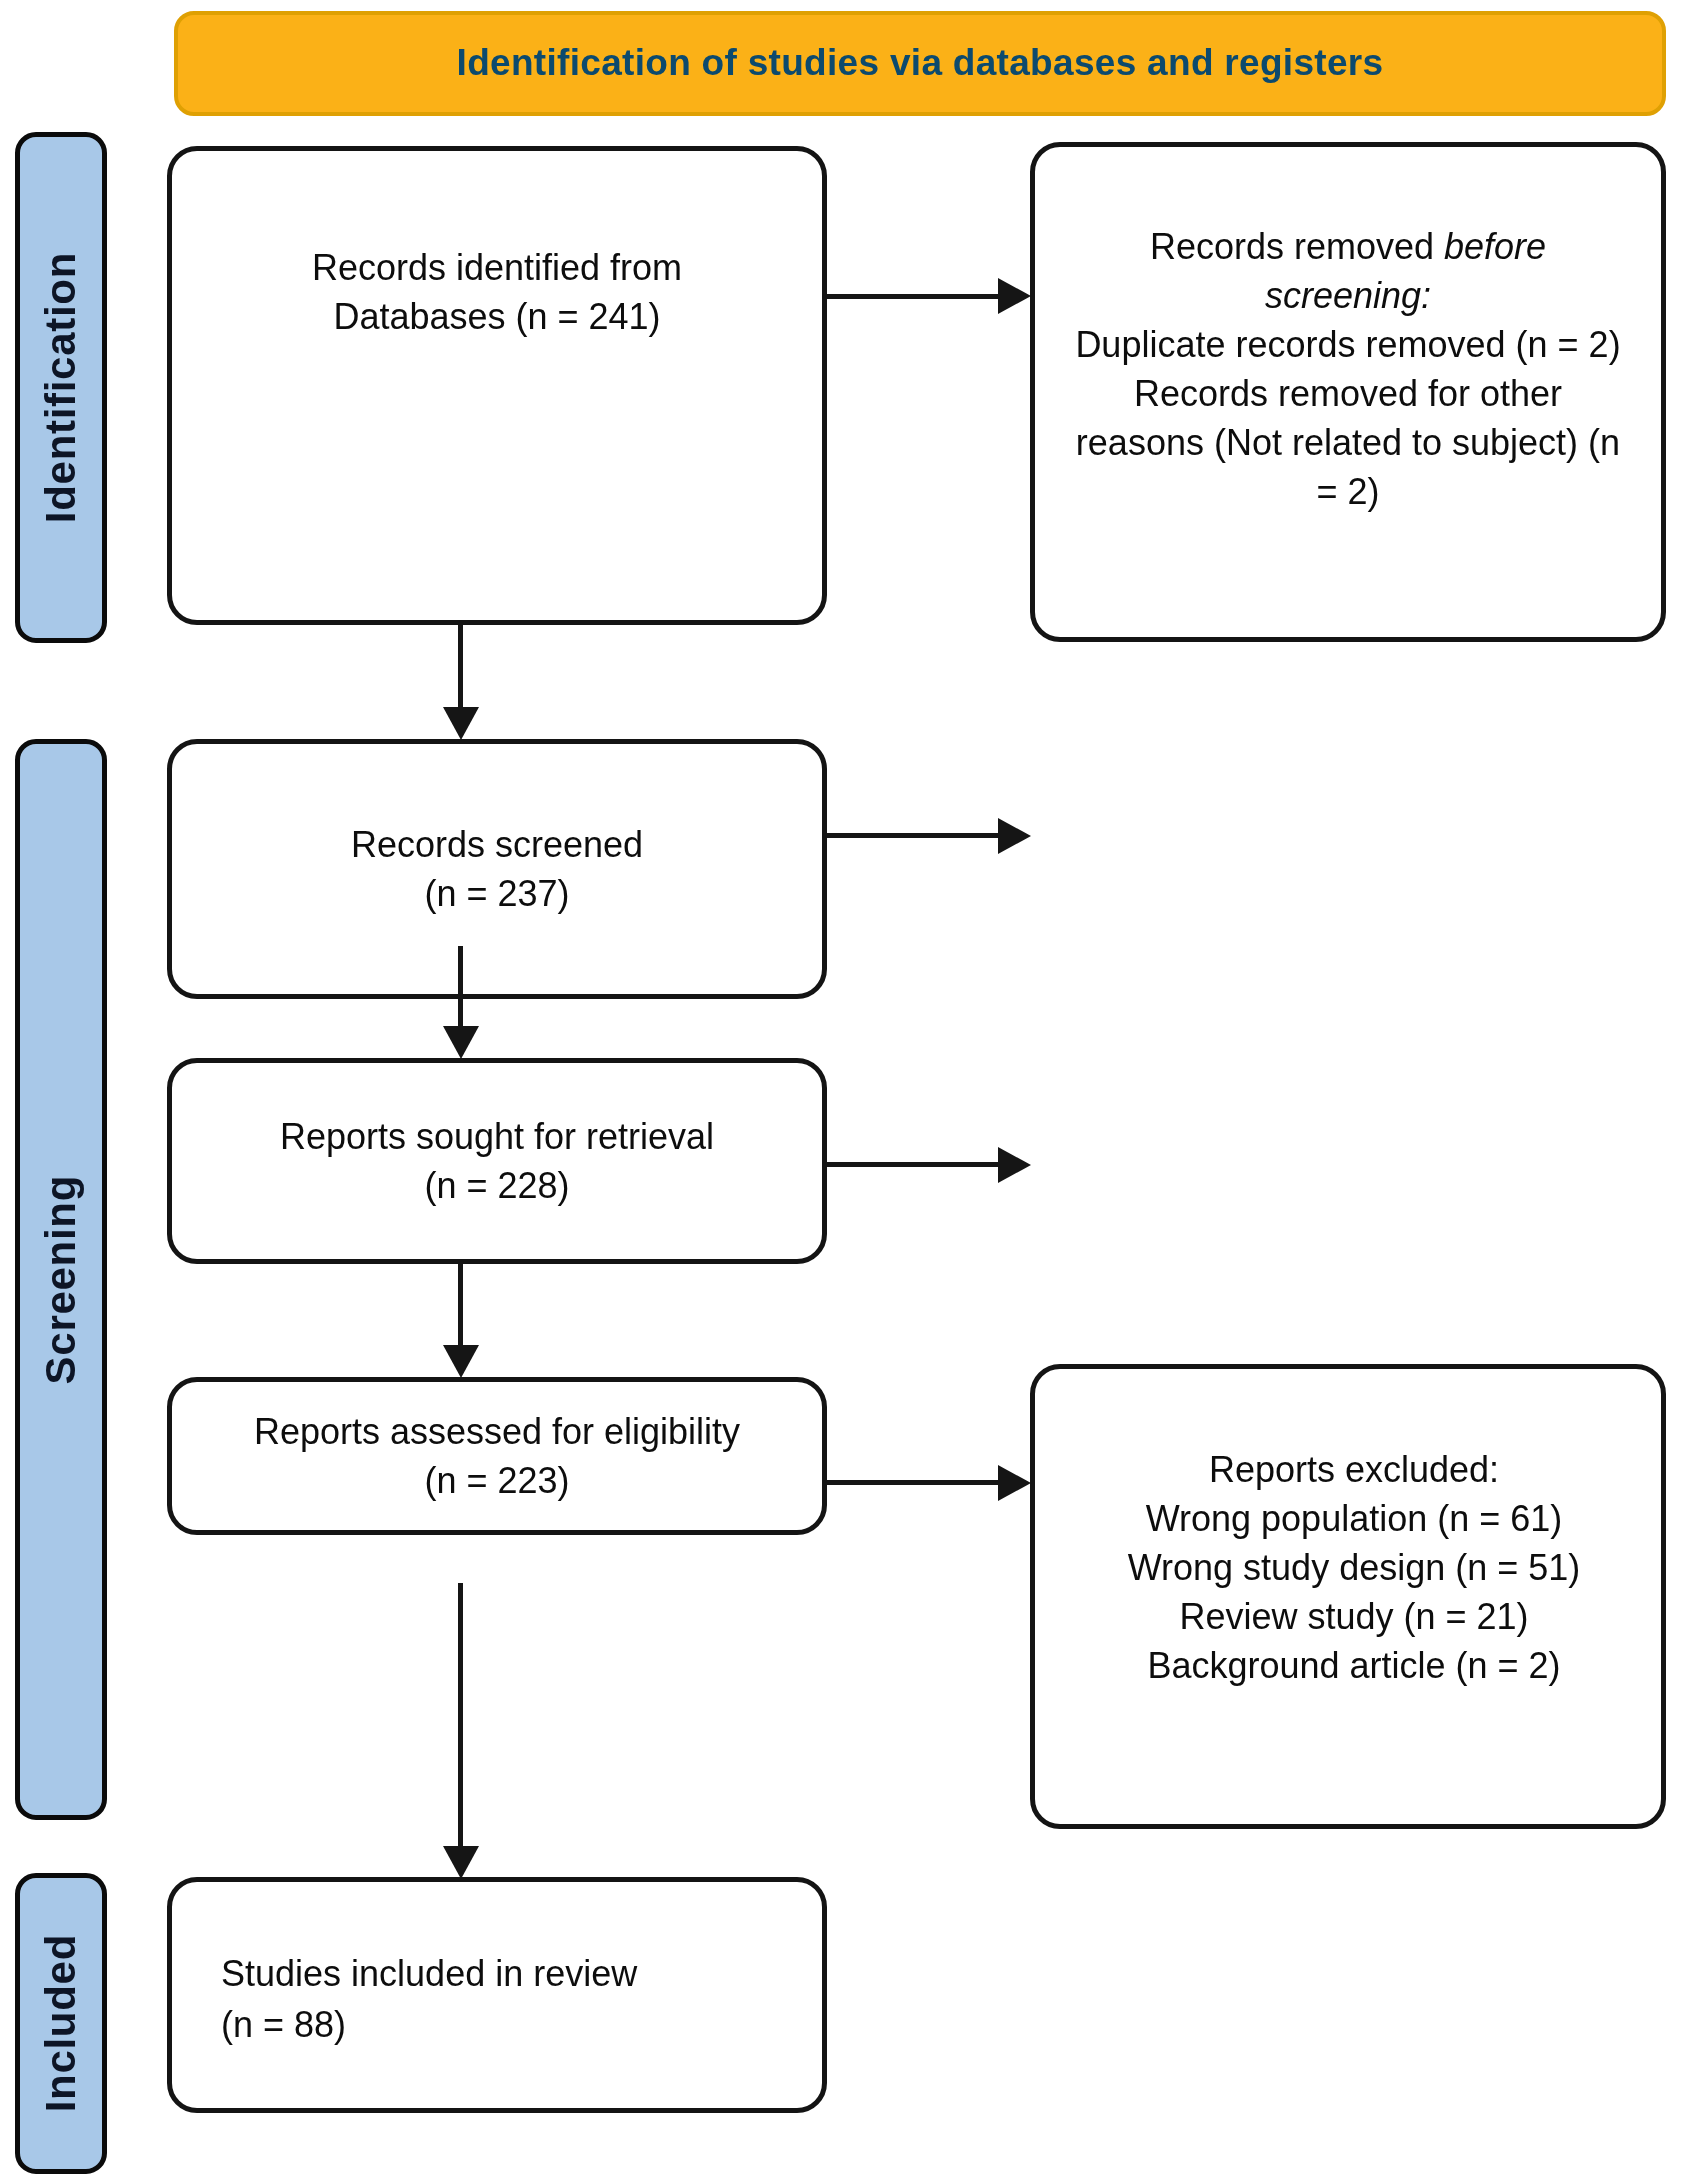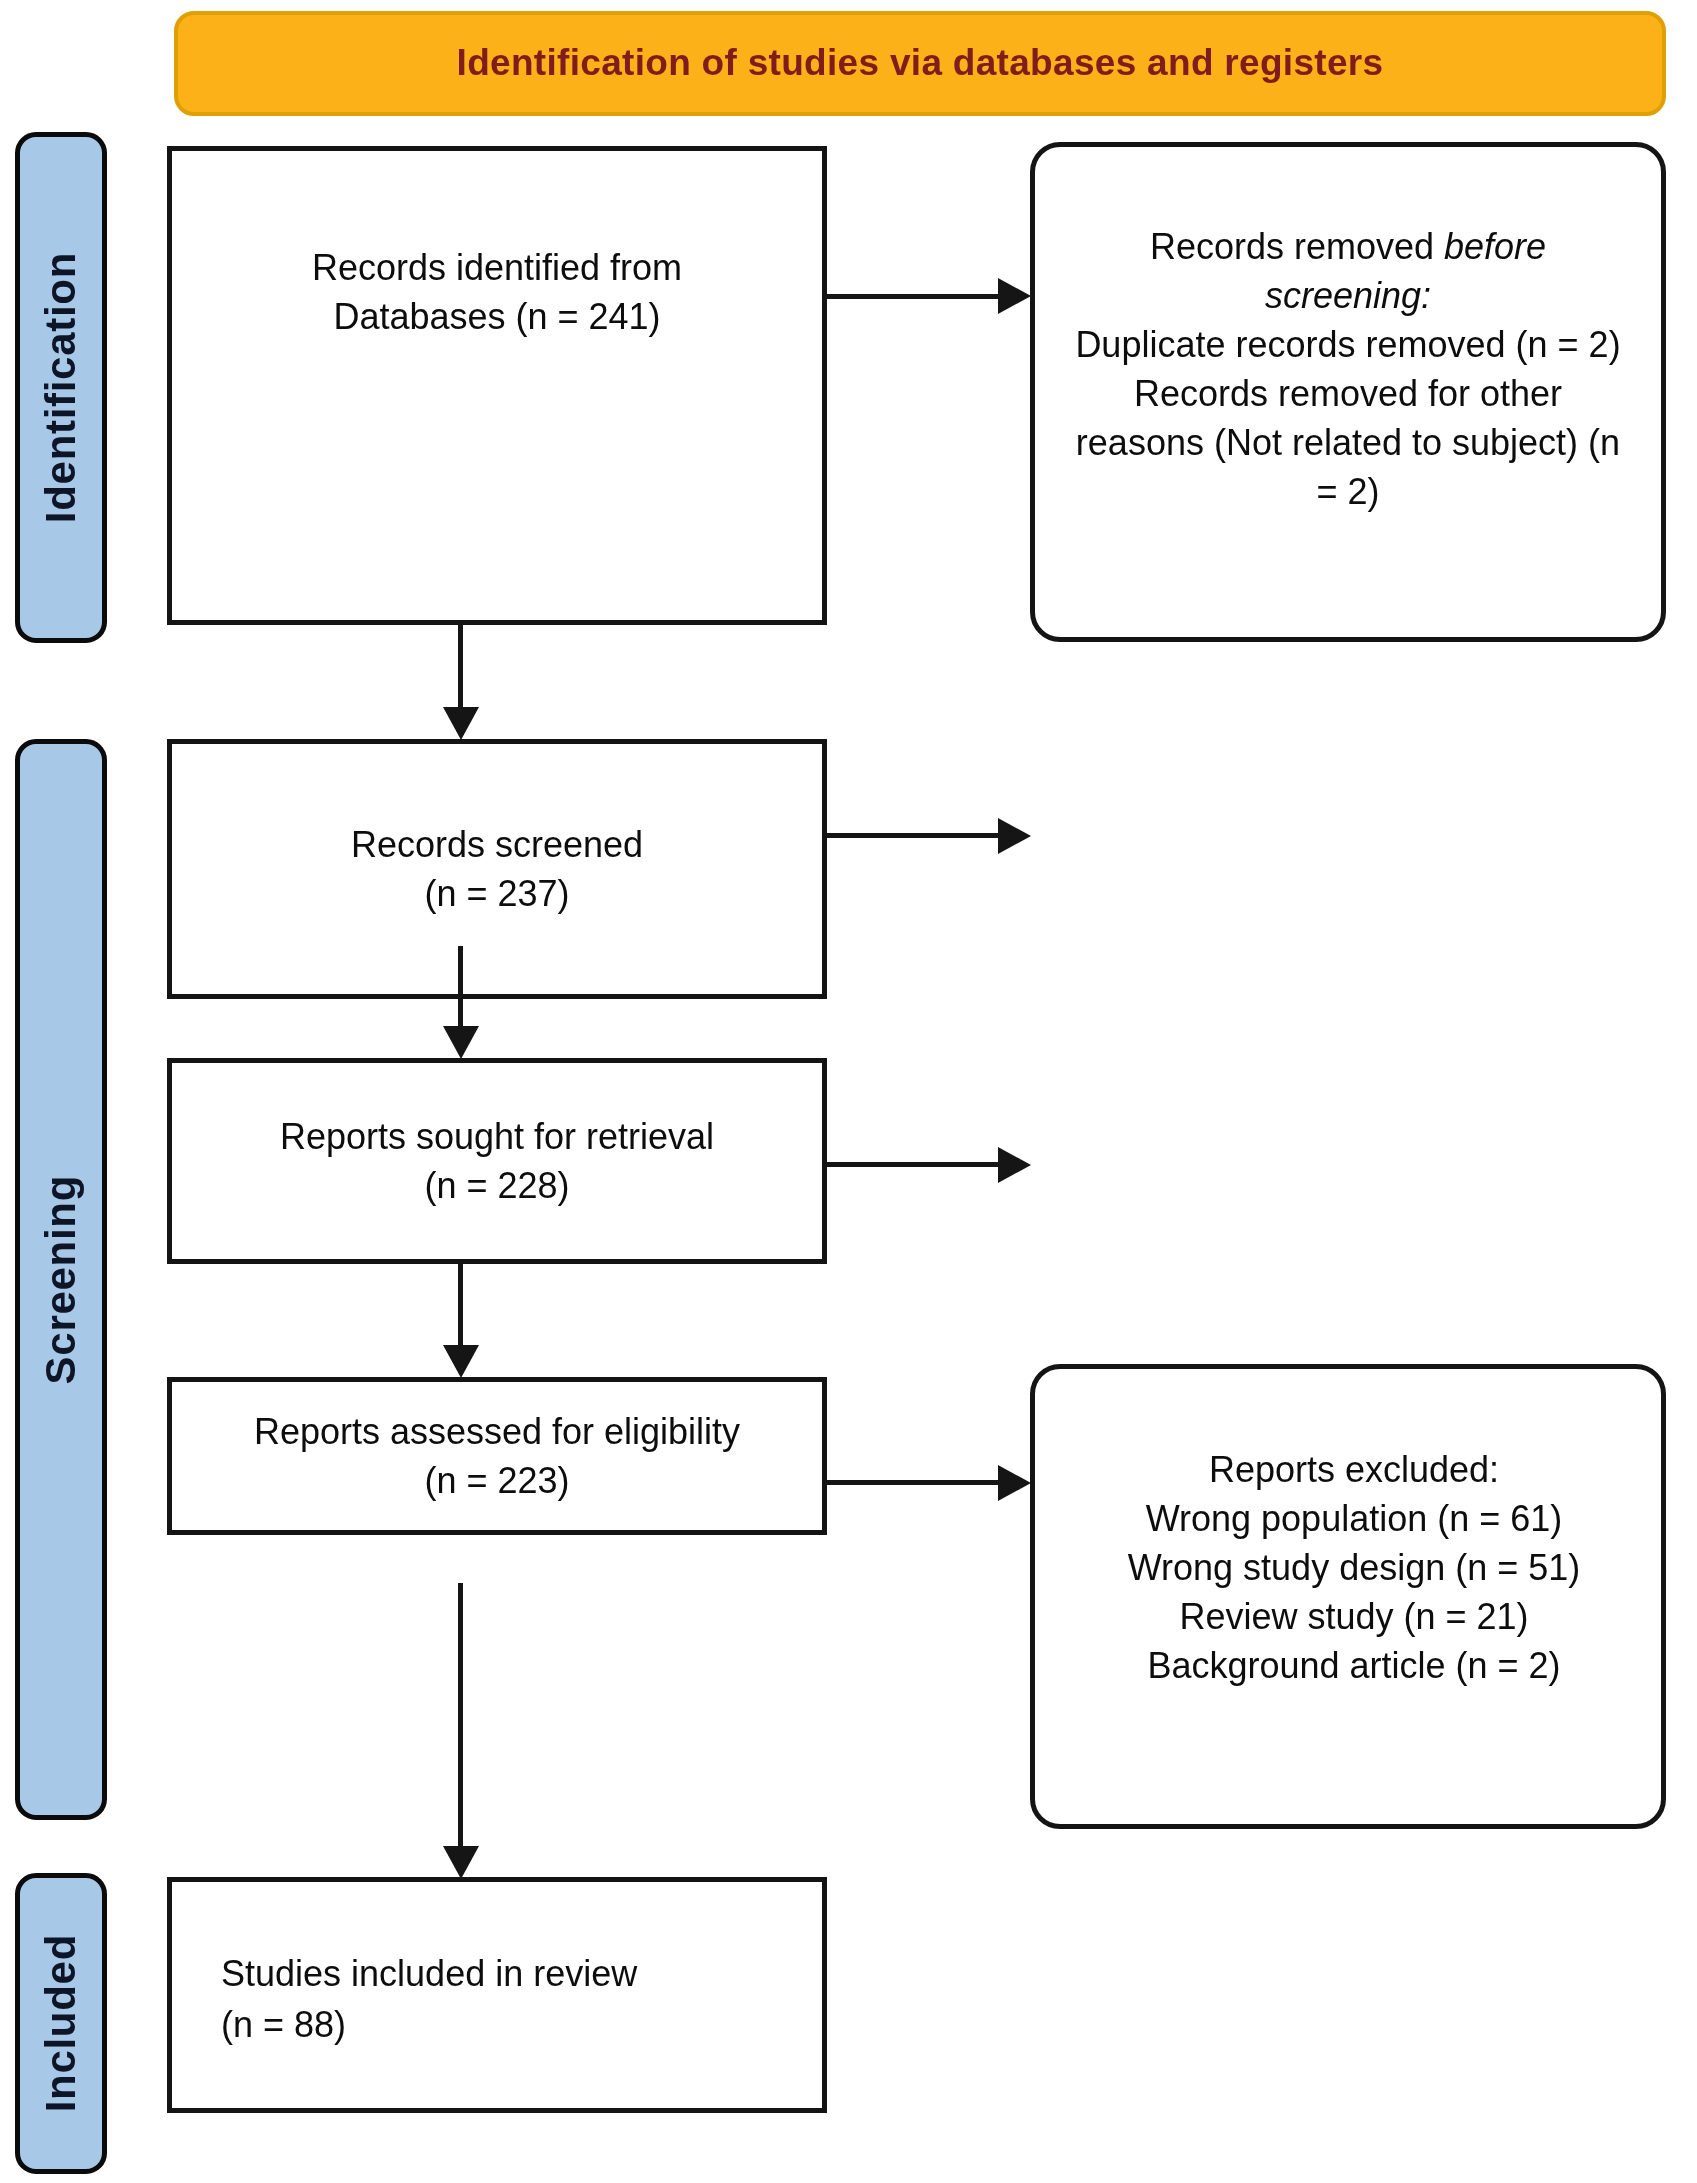--- a/index.html
+++ b/index.html
@@ -24,21 +24,21 @@
     width: 1492px; height: 105px;
     box-sizing: border-box;
     background: #FBB117;
     border: 4.6px solid #DFA003;
     border-radius: 20px;
     display: flex;
     align-items: center;
     justify-content: center;
     font-size: 37px;
     font-weight: 700;
-    color: #7f1d1d;
+    color: #0c4a6e;
     letter-spacing: 0.3px;
   }
 
   
   .stage {
     position: absolute;
     left: 14.5px;
     width: 92px;
     box-sizing: border-box;
     background: #A8C8E8;
@@ -68,21 +68,21 @@
     background: #ffffff;
     border: 5.3px solid #141414;
     font-size: 36px;
     line-height: 49px;
     color: #0d0d0d;
     display: flex;
     flex-direction: column;
     align-items: center;
     text-align: center;
   }
-  .col-left  { left: 167px;  width: 660px; }
+  .col-left  { left: 167px;  width: 660px; border-radius: 30px; }
   .col-right { left: 1030px; width: 636px; border-radius: 30px;  }
 
   .box-records-identified   { top: 146px;  height: 479px; justify-content: flex-start; padding-top: 92px; }
   .box-records-removed      { top: 142px;  height: 500px; justify-content: center; padding: 0 36px 46px 36px; }
   .box-records-screened     { top: 739px; height: 260px; justify-content: center; }
   .box-records-excluded     { top: 739px; height: 207px; justify-content: center; }
   .box-reports-sought       { top: 1058px; height: 206px; justify-content: center; }
   .box-reports-not-retrieved{ top: 1060px; height: 207px; justify-content: center; }
   .box-reports-assessed     { top: 1377px; height: 158px; justify-content: center; }
   .box-reports-excluded     { top: 1364px; height: 465px; justify-content: center; padding: 0 30px 59px 42px; }

